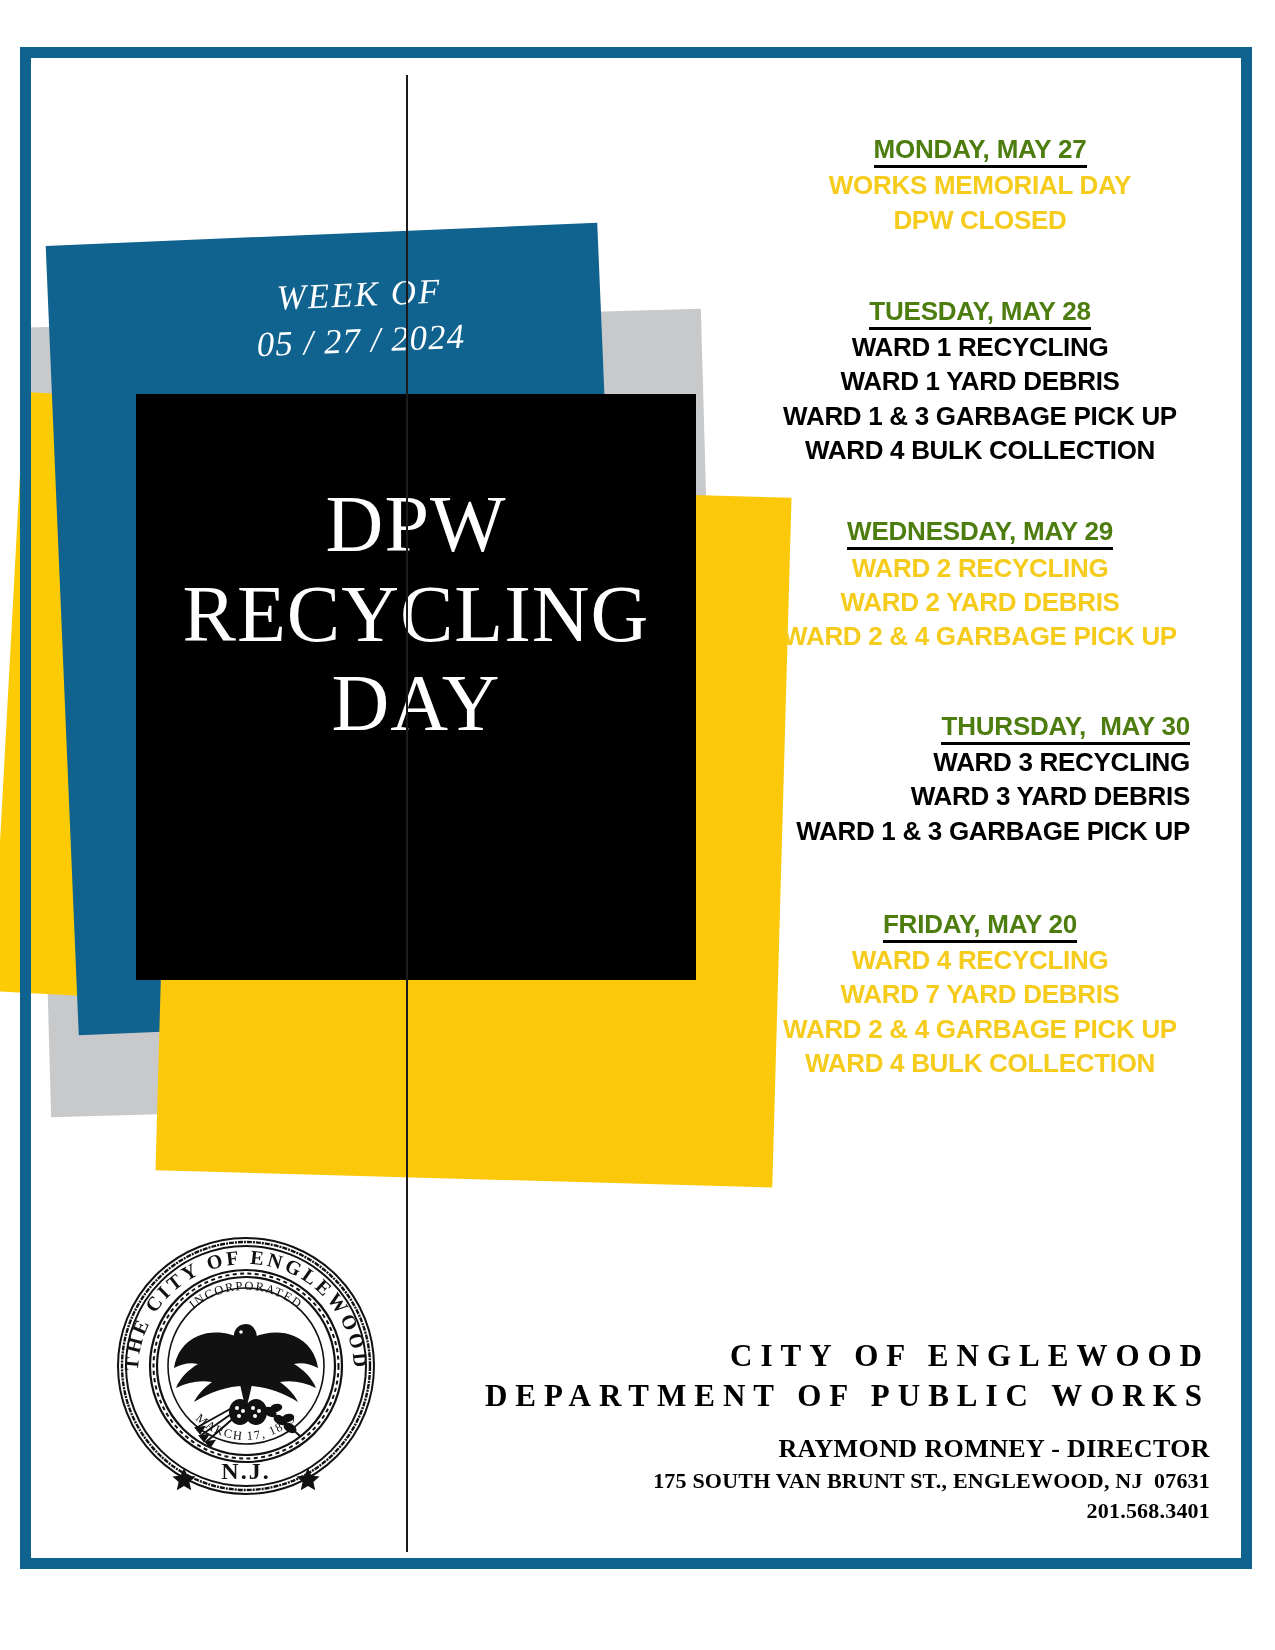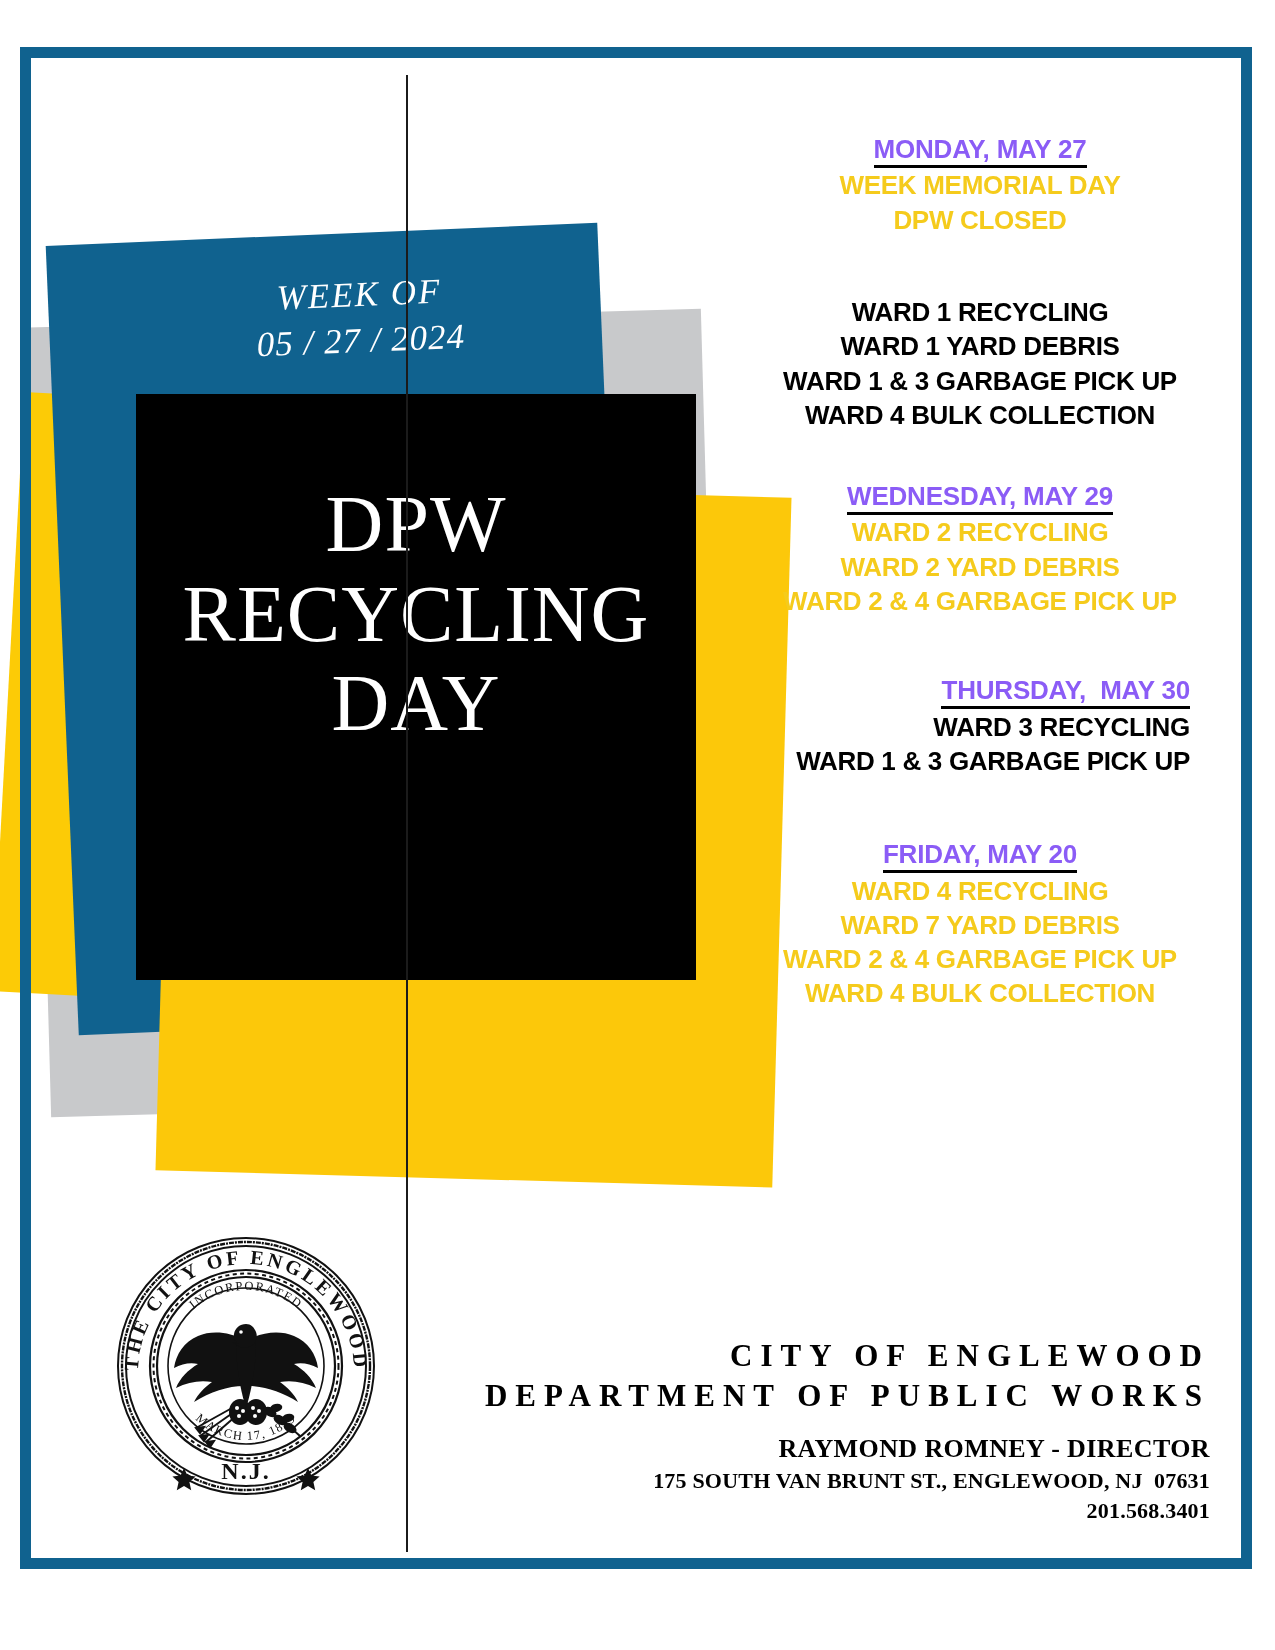--- a/index.html
+++ b/index.html
@@ -123,21 +123,21 @@
     width: 420px;
     text-align: center;
   }
   .day-block { margin-bottom: 40px; }
   .day-block:last-child { margin-bottom: 0; }
 
   .day-head {
     font-family: "Liberation Sans", sans-serif;
     font-weight: bold;
     font-size: 26px;
-    color: #8b5cf6;
+    color: #4d7c0f;
     letter-spacing: -0.2px;
     line-height: 1.28;
     margin-bottom: 2px;
   }
   .day-head span {
     border-bottom: 3px solid #000;
     padding-bottom: 1px;
     white-space: pre;
   }
   .day-lines {
@@ -230,26 +230,27 @@
     <div>DAY</div>
   </div>
 
   <div class="vrule"></div>
 
   <div class="schedule">
 
     <div class="day-block d-mon">
       <div class="day-head"><span>MONDAY, MAY 27</span></div>
       <div class="day-lines yellow">
-        <div>WEEK MEMORIAL DAY</div>
+        <div>WORKS MEMORIAL DAY</div>
         <div>DPW CLOSED</div>
       </div>
     </div>
 
     <div class="day-block d-tue">
+      <div class="day-head"><span>TUESDAY, MAY 28</span></div>
       <div class="day-lines black">
         <div>WARD 1 RECYCLING</div>
         <div>WARD 1 YARD DEBRIS</div>
         <div>WARD 1 &amp; 3 GARBAGE PICK UP</div>
         <div>WARD 4 BULK COLLECTION</div>
       </div>
     </div>
 
     <div class="day-block d-wed">
       <div class="day-head"><span>WEDNESDAY, MAY 29</span></div>
@@ -257,20 +258,21 @@
         <div>WARD 2 RECYCLING</div>
         <div>WARD 2 YARD DEBRIS</div>
         <div>WARD 2 &amp; 4 GARBAGE PICK UP</div>
       </div>
     </div>
 
     <div class="day-block d-thu">
       <div class="day-head"><span>THURSDAY,  MAY 30</span></div>
       <div class="day-lines black">
         <div>WARD 3 RECYCLING</div>
+        <div>WARD 3 YARD DEBRIS</div>
         <div>WARD 1 &amp; 3 GARBAGE PICK UP</div>
       </div>
     </div>
 
     <div class="day-block d-fri">
       <div class="day-head"><span>FRIDAY, MAY 20</span></div>
       <div class="day-lines yellow">
         <div>WARD 4 RECYCLING</div>
         <div>WARD 7 YARD DEBRIS</div>
         <div>WARD 2 &amp; 4 GARBAGE PICK UP</div>

